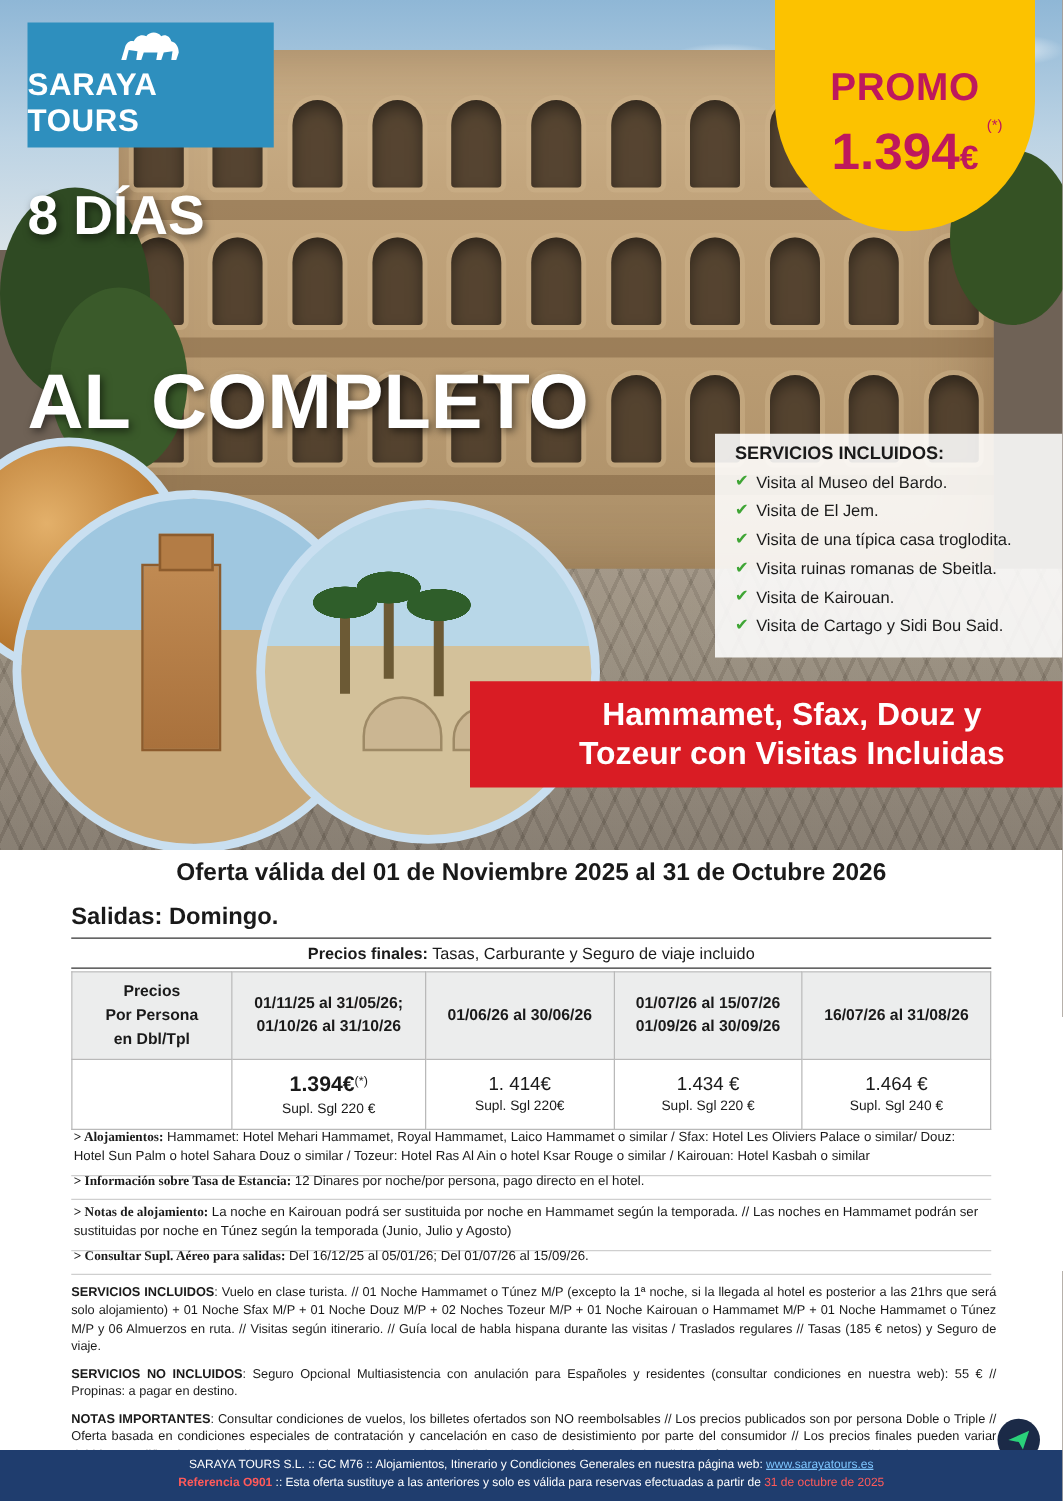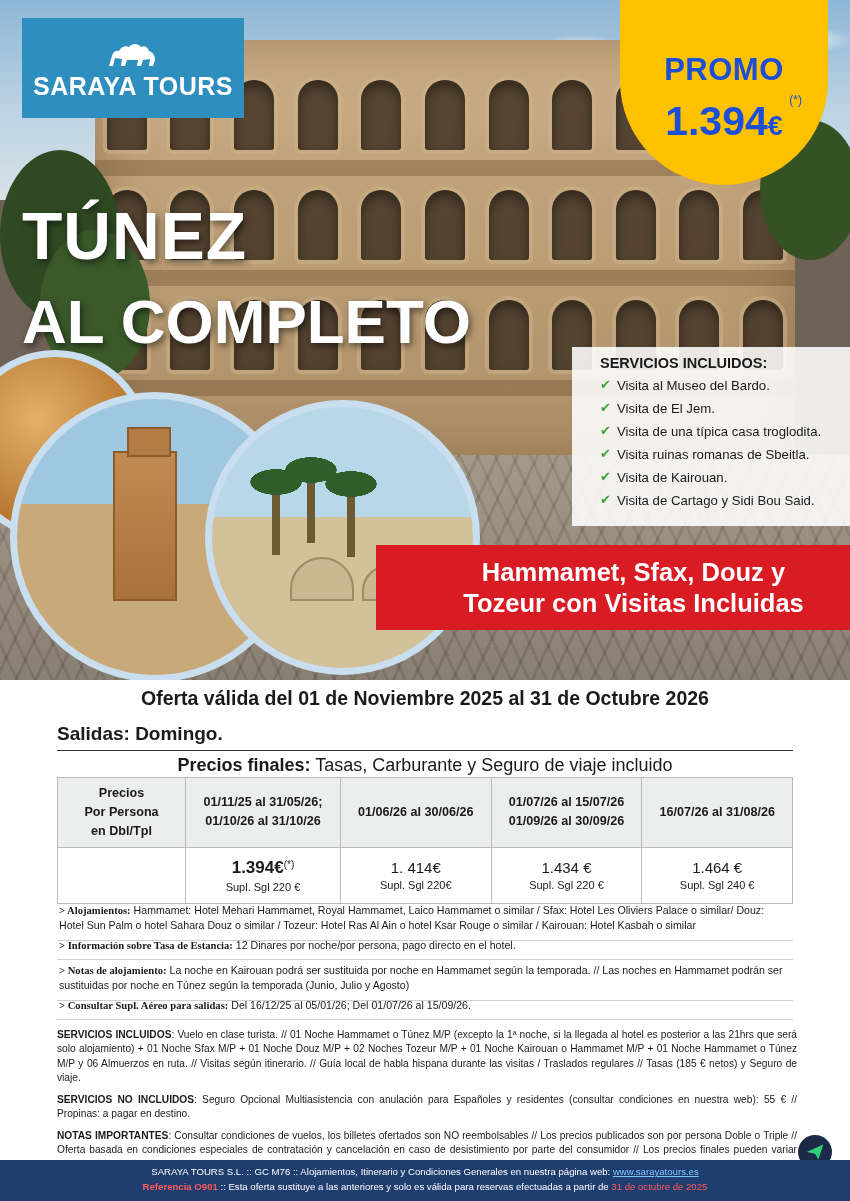--- a/index.html
+++ b/index.html
@@ -74,39 +74,39 @@
   .hero .tree {
     position: absolute; background: #2f4a23; border-radius: 50%;
   }
   .hero .t1 { top: 150px; left: 0px; width: 120px; height: 170px; }
   .hero .t2 { top: 230px; left: 40px; width: 110px; height: 150px; background:#3a5a2a; }
   .hero .t3 { top: 120px; left: 760px; width: 100px; height: 140px; background:#355224; }
 
   
   .logo-box {
     position: absolute; top: 18px; left: 22px;
-    width: 222px; height: 100px;
+    width: 197px; height: 100px;
     background: #2e8fbe;
     display: flex; flex-direction: column;
-    align-items: center; justify-content: center;
+    align-items: center; 
     color: #fff;
   }
   .logo-mark { width: 60px; height: 34px; margin-bottom: 2px; }
   .logo-text {
     font-size: 25px; font-weight: bold; letter-spacing: .5px;
     font-family: "Liberation Sans", sans-serif;
   }
 
   
   .promo {
     position: absolute; top: 0; right: 22px;
     width: 208px; height: 185px;
     background: #fcc200;
     border-radius: 0 0 104px 104px;
-    color: #1d4ed8;
+    color: #be185d;
     text-align: center;
   }
   .promo .promo-label {
     font-size: 31px; font-weight: bold; margin-top: 52px; letter-spacing: .5px;
   }
   .promo .promo-price {
     font-size: 41px; font-weight: bold; margin-top: 10px;
   }
   .promo .promo-price .eur { font-size: 27px; }
   .promo .promo-ast {
@@ -150,21 +150,21 @@
     background: radial-gradient(ellipse at center, #2f5e2a 0 60%, rgba(0,0,0,0) 61%); border-radius:50%; }
   .dome {
     position: absolute; width: 64px; height: 44px; background: #cbb692;
     border-radius: 34px 34px 0 0; border: 2px solid #9e8a66;
   }
 
   
   .servicios {
     position: absolute; top: 347px; left: 572px; width: 278px;
     background: rgba(255,255,255,.88);
-    padding: 8px 10px 10px 28px;
+    padding: 8px 10px 10px 16px;
   }
   .servicios h3 { margin: 0 0 7px 0; font-size: 14.5px; font-weight: bold; }
   .servicios ul { list-style: none; margin: 0; padding: 0; }
   .servicios li {
     font-size: 13.2px; margin-bottom: 8px; display: flex; align-items: flex-start; gap: 6px;
   }
   .check { color: #3fa535; font-size: 13px; line-height: 1.1; }
 
   
   .red-banner {
@@ -180,21 +180,21 @@
     text-align: center; font-size: 19.5px; font-weight: bold;
   }
   .salidas {
     position: absolute; top: 723px; left: 57px;
     font-size: 19px; font-weight: bold;
   }
 
   .precios-head {
     position: absolute; top: 750px; left: 57px; width: 736px;
     border-top: 1px solid #333; border-bottom: 1px solid #333;
-    text-align: center; font-size: 18px; padding: 4px 0 4px 0;
+    text-align: center; font-size: 13px; padding: 4px 0 4px 0;
   }
   .precios-head b { font-weight: bold; }
 
   table.price {
     position: absolute; top: 777px; left: 57px;
     width: 736px; border-collapse: collapse;
     font-size: 12.3px;
   }
   table.price td {
     border: 1px solid #b9b9b9;
@@ -313,21 +313,21 @@
   </div>
 
   <div class="promo">
     <div class="promo-label">PROMO</div>
     <div class="promo-ast">(*)</div>
     <div class="promo-price">
       <span>1.394</span><span class="eur">€</span>
     </div>
   </div>
 
-  <div class="hero-title t-tunez">TÚNEZ</div>
+  <div class="hero-title t-dias">8 DÍAS</div>
   <div class="hero-title t-completo">AL COMPLETO</div>
 
   <div class="circ circ-left"></div>
   <div class="circ circ-mid">
     <div class="minaret"></div>
   </div>
   <div class="circ circ-right">
     <div class="palm" style="left:60px; top:78px;"></div>
     <div class="palm" style="left:95px; top:66px;"></div>
     <div class="palm" style="left:135px; top:80px;"></div>

